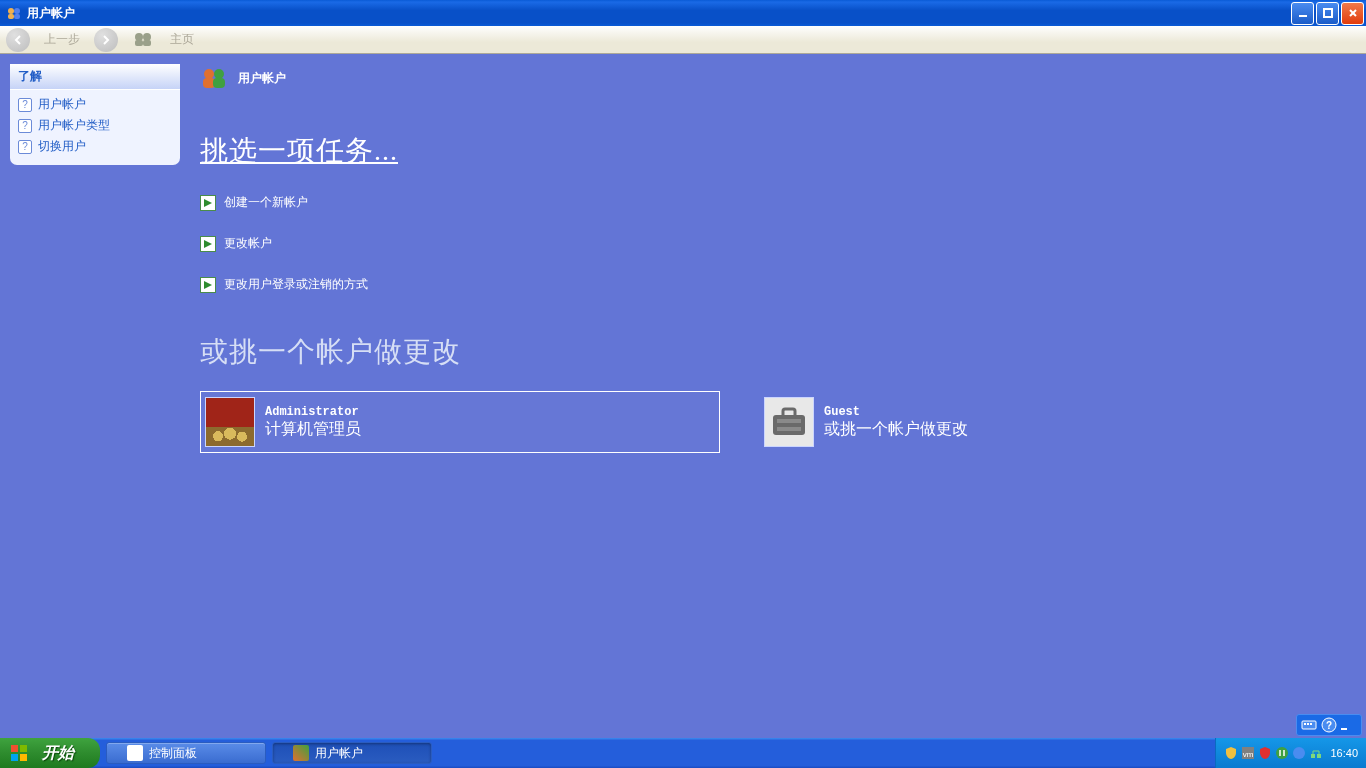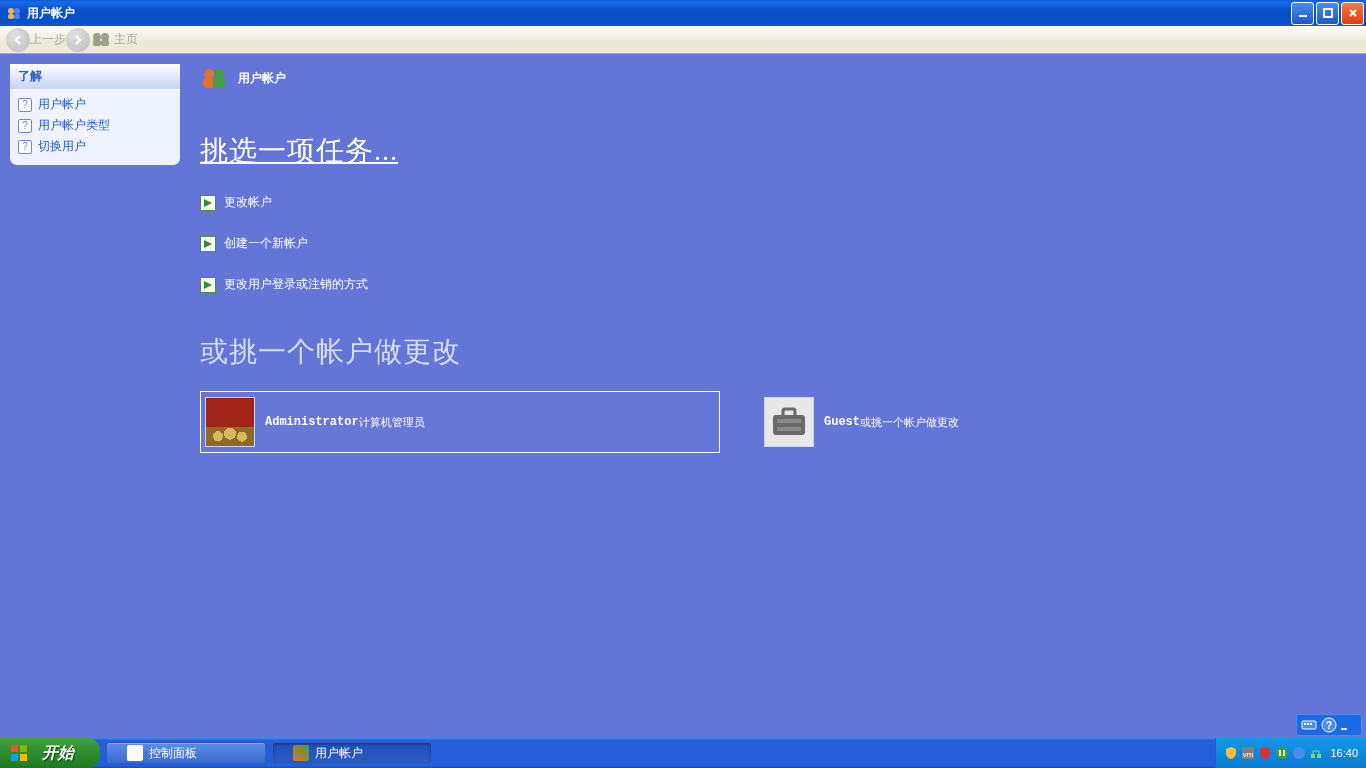--- a/index.html
+++ b/index.html
@@ -9,21 +9,21 @@
 .titlebar { height:26px; background:linear-gradient(to bottom,#0a5bd6 0%,#1a6ae6 8%,#0850c8 40%,#0850c8 88%,#0a5bd6 100%); display:flex; align-items:center; color:#fff; font-size:12px; padding-left:6px; }
 .titlebar .title-icon { width:16px; height:16px; margin-right:5px; display:flex; align-items:center; justify-content:center; }
 .titlebar .title-text { flex:0 0 auto; font-weight:bold; }
 .titlebar .spacer { flex:1; }
 .winbtn { width:23px; height:23px; margin-right:2px; border:1px solid #fff; border-radius:3px; display:flex; align-items:center; justify-content:center; font-weight:bold; font-size:12px; }
 .winbtn.min,.winbtn.max { background:linear-gradient(to bottom,#4a8cf0,#1a5bc8); color:#fff; }
 .winbtn.close { background:linear-gradient(to bottom,#f07a4a,#e23c0c); color:#fff; }
 .winbtn svg { display:block; }
 
 
-.toolbar { height:28px; background:linear-gradient(to bottom,#fefefe,#ece9d8 60%,#ece9d8); border-bottom:1px solid #aca899; display:flex; align-items:center; padding:0 6px; gap:0; font-size:12px; color:#aca899; }
+.toolbar { height:28px; background:linear-gradient(to bottom,#fefefe,#ece9d8 60%,#ece9d8); border-bottom:1px solid #aca899; display:flex; align-items:center; padding:0 6px; gap:14px; font-size:12px; color:#aca899; }
 .toolbar .navbtn { width:24px; height:24px; border-radius:50%; background:radial-gradient(circle at 35% 30%,#e0e0e0,#bdbdbd); display:flex; align-items:center; justify-content:center; color:#fff; }
 .toolbar .navbtn svg { display:block; }
 .toolbar .tlabel { font-size:12px; color:#aca899; }
 .toolbar .home-icon { width:24px; height:18px; display:flex; align-items:center; }
 
 
 .body { position:absolute; top:54px; left:0; right:0; bottom:30px; background:#6375d6; display:flex; }
 .sidebar { width:190px; padding:10px; }
 .learnbox { background:#eff3ff;border-radius:7px; }
 .learnbox .head { background:linear-gradient(to bottom,#fff,#c6d3f7); padding:4px 8px; font-size:12px; font-weight:bold; color:#215dc6; border-bottom:1px solid #fff; }
@@ -47,23 +47,23 @@
 .acct.selected { border:1px solid #fff; background:rgba(255,255,255,0.02); }
 .acct.guest { width:auto; min-width:280px; }
 .acct .pic { width:50px; height:50px; border:1px solid #cbd5ff; background:#9d2b1f; position:relative; overflow:hidden; }
 .acct .pic.chess { background:linear-gradient(to bottom,#a02418 60%,#8c6a2e 60%); }
 .acct .pic.chess::after { content:""; position:absolute; bottom:2px; left:4px; right:4px; height:26px; background:
   radial-gradient(circle at 20% 70%,#d9b95c 0 5px,transparent 5px),
   radial-gradient(circle at 50% 60%,#d9b95c 0 6px,transparent 6px),
   radial-gradient(circle at 80% 72%,#d9b95c 0 5px,transparent 5px); }
 .acct .pic.suitcase { background:#e8e8e8; display:flex; align-items:center; justify-content:center; }
 .acct .pic.suitcase svg { display:block; }
-.acct .info { display:flex; flex-direction:row; }
+.acct .info { display:flex; flex-direction:column; }
 .acct .name { font-size:12px; font-weight:bold; color:#fff; font-family:"Courier New",monospace; }
-.acct .role { font-size:11px; color:#fff;text-align:center; }
+.acct .role { font-size:16px; color:#fff; }
 
 
 .taskbar { position:absolute; left:0; right:0; bottom:0; height:30px; background:linear-gradient(to bottom,#3c8cf0 0%,#245edb 8%,#245edb 92%,#1a4ac0 100%); display:flex; align-items:stretch; }
 .startbtn { width:100px; background:linear-gradient(to bottom,#3fa33f 0%,#2e8c2e 50%,#1f7a1f 100%); border-radius:0 12px 12px 0; display:flex; align-items:center; gap:14px; padding:0 10px; color:#fff; font-style:italic; font-weight:bold; font-size:16px; text-shadow:1px 1px 1px #0a4a0a; }
 .startbtn .logo { width:18px; height:18px; }
 .taskbtn { margin:4px 0 4px 6px; min-width:160px; background:linear-gradient(to bottom,#5a8ce8,#3a6cd0); border:1px solid #2a5cc0; border-radius:3px; display:flex; align-items:center; gap:6px; padding:0 20px; color:#fff; font-size:12px; box-shadow:inset 0 1px 0 rgba(255,255,255,0.25); }
 .taskbtn.active { background:linear-gradient(to bottom,#1e4fb7,#2a5cc0); box-shadow:inset 0 1px 3px rgba(0,0,0,0.35); }
 .taskbtn .ticon { width:16px; height:16px; background:#fff; border-radius:2px; }
 .tray { margin-left:auto; background:linear-gradient(to bottom,#1597e8,#0a7ad0); display:flex; align-items:center; gap:3px; padding:0 8px; color:#fff; font-size:11px; border-left:1px solid #0a6ac0; }
 .tray .ticon { width:14px; height:14px; }
@@ -161,29 +161,29 @@
     </div>
 
     <h1 class="task">挑选一项任务...</h1>
 
     <div class="tasklink">
       <span class="arrow">
           <svg width="12" height="12">
             <path d="M2 2 L10 6 L2 10 Z" fill="#2e8c2e"></path>
           </svg>
         </span>
-      <span>更改帐户</span>
+      <span>创建一个新帐户</span>
     </div>
     <div class="tasklink">
       <span class="arrow">
           <svg width="12" height="12">
             <path d="M2 2 L10 6 L2 10 Z" fill="#2e8c2e"></path>
           </svg>
         </span>
-      <span>创建一个新帐户</span>
+      <span>更改帐户</span>
     </div>
     <div class="tasklink">
       <span class="arrow">
           <svg width="12" height="12">
             <path d="M2 2 L10 6 L2 10 Z" fill="#2e8c2e"></path>
           </svg>
         </span>
       <span>更改用户登录或注销的方式</span>
     </div>
 

